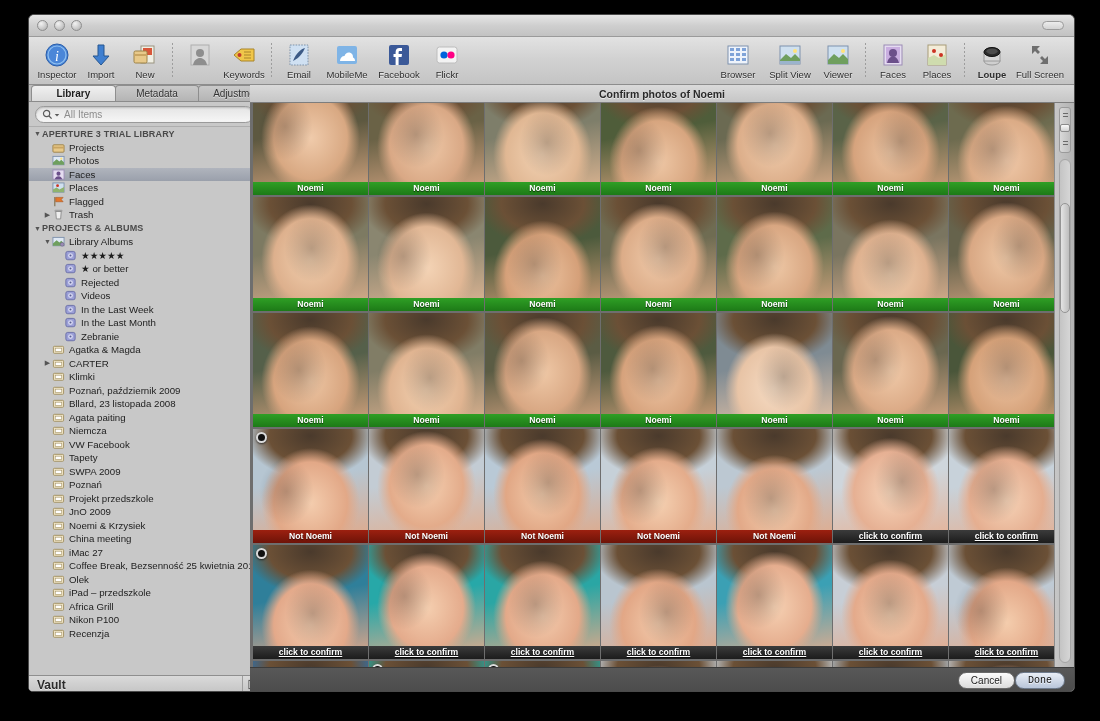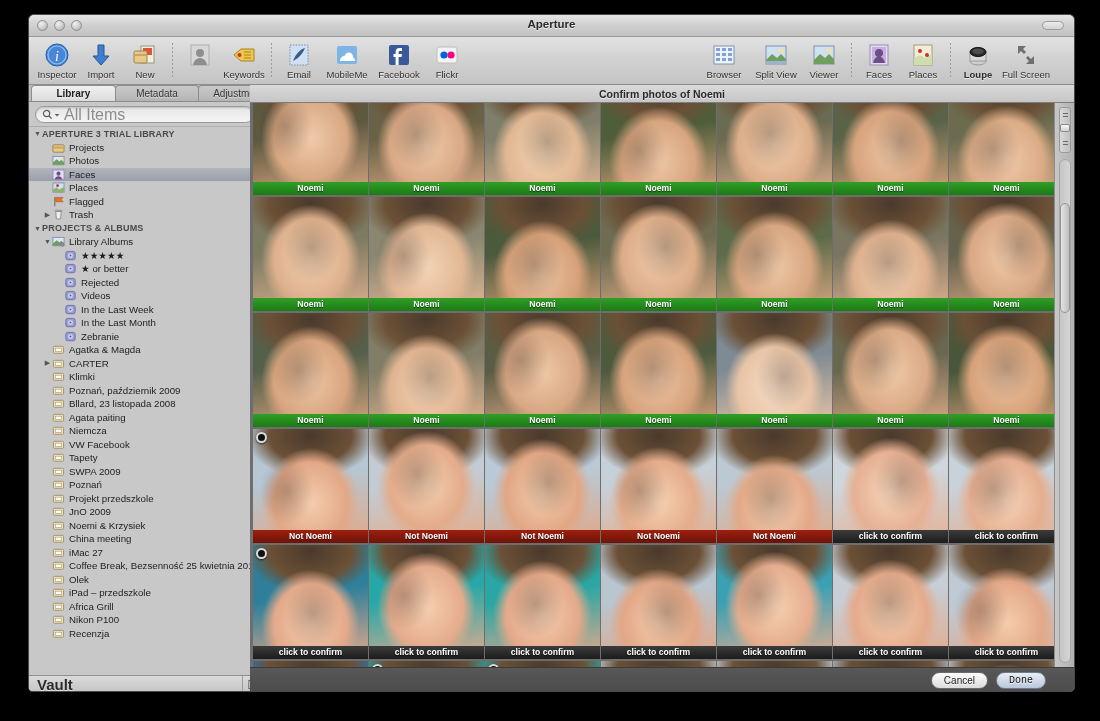--- a/index.html
+++ b/index.html
@@ -88,21 +88,21 @@
   }
 
   #searchrow { display:flex; align-items:center; gap:5px; padding:4px 6px 3px;
                background:#c8c8c8; }
   #searchfield {
     flex:1; height:17px; border-radius:9px;
     background:linear-gradient(180deg,#e4e4e4,#f6f6f6);
     border:1px solid #9a9a9a; display:flex; align-items:center; padding:0 6px;
     box-shadow:inset 0 1px 2px rgba(0,0,0,.18);
   }
-  #searchfield .ph { font-size:16px; color:#8d8d8d; margin-left:4px; }
+  #searchfield .ph { font-size:10px; color:#8d8d8d; margin-left:4px; }
   #gearbtn {
     width:19px; height:17px; border:1px solid #8f8f8f; border-radius:3px;
     background:linear-gradient(180deg,#f0f0f0,#d2d2d2);
     display:flex; align-items:center; justify-content:center;
   }
 
   #tree { flex:1; overflow:hidden; position:relative;
           background:#c8c8c8; border-top:1px solid #aeaeae; }
   .trow { height:13.5px; display:flex; align-items:center; font-size:9.7px;
           color:#1d1d1d; padding-left:4px; position:relative; cursor:default;
@@ -118,21 +118,21 @@
   #sb-track { position:absolute; right:2px; top:0; width:9px; bottom:0;
               background:#c0c0c0; border-left:1px solid #b2b2b2; }
   #sb-thumb { position:absolute; right:3px; top:248px; width:7px; height:78px;
               background:linear-gradient(90deg,#d8d8d8,#b4b4b4);
               border:1px solid #9d9d9d; border-radius:4px; }
 
   #vault {
     height:18px; border-top:1px solid #8f8f8f; display:flex; align-items:center;
     background:linear-gradient(180deg,#dadada,#c4c4c4);
   }
-  #vault .vlabel { flex:1; font-size:15px; font-weight:bold; color:#2b2b2b;
+  #vault .vlabel { flex:1; font-size:12px; font-weight:bold; color:#2b2b2b;
                    padding-left:8px; text-shadow:0 1px 0 rgba(255,255,255,.6);}
   .vbtn { width:21px; height:18px; border-left:1px solid #9d9d9d;
           display:flex; align-items:center; justify-content:center; }
 
   
   #main { position:absolute; left:221px; top:0; right:0; height:608px;
           background:#6e6e6e; display:flex; flex-direction:column; }
   #faces-header {
     height:18px; background:linear-gradient(180deg,#dadada,#c6c6c6);
     border-bottom:1px solid #7d7d7d; text-align:center;
@@ -147,21 +147,21 @@
   .cell { position:relative; width:115px; height:114px; margin-bottom:2px;
           overflow:hidden; background:#555; cursor:default; }
   .cell .img { position:absolute; inset:0; }
   .badge {
     position:absolute; left:0; right:0; bottom:0; height:13px;
     font-size:8.6px; font-weight:bold; color:#fff; text-align:center;
     line-height:13px; text-shadow:0 1px 1px rgba(0,0,0,.65);
   }
   .badge.green { background:linear-gradient(180deg,#2f9f25,#1d7a17); }
   .badge.red   { background:linear-gradient(180deg,#9c2010,#6e1308); }
-  .badge.dark  { background:linear-gradient(180deg,#3b3b3b,#1c1c1c); }
+  .badge.dark  { background:linear-gradient(180deg,#3b3b3b,#1c1c1c);text-decoration:underline; }
   .corner {
     position:absolute; left:3px; top:3px; width:11px; height:11px;
     border-radius:50%; background:#111;
     border:2px solid rgba(255,255,255,.85);
     box-shadow:0 1px 2px rgba(0,0,0,.6);
   }
 
   
   #rail { position:absolute; right:0; top:0; bottom:0; width:20px;
           background:linear-gradient(90deg,#c7c7c7,#b2b2b2);
@@ -177,21 +177,21 @@
                background:linear-gradient(90deg,#c4c4c4,#d6d6d6);
                border:1px solid #a5a5a5; border-radius:6px; }
   #vsb-thumb { position:absolute; left:5px; top:100px; width:10px; height:110px;
                background:linear-gradient(90deg,#e4e4e4,#bdbdbd);
                border:1px solid #949494; border-radius:5px; }
 
   
   #actionbar {
     height:26px; background:linear-gradient(180deg,#585858,#4b4b4b);
     border-top:1px solid #3b3b3b; display:flex; align-items:center;
-    justify-content:flex-end; padding-right:28px; gap:8px;
+    justify-content:flex-end; padding-right:9px; 
   }
   .capsule {
     min-width:50px; height:17px; border-radius:9px; font-size:10px;
     display:flex; align-items:center; justify-content:center; padding:0 12px;
     border:1px solid #6a6a6a; color:#1c1c1c;
     background:linear-gradient(180deg,#fcfcfc,#dcdcdc);
     text-shadow:0 1px 0 rgba(255,255,255,.7);
   }
   .capsule.default {
     color:#111;
@@ -204,21 +204,20 @@
 <body>
 
 <div id="window">
 
   <div id="titlebar">
     <div class="traffic">
       <span class="tl"></span>
       <span class="tl"></span>
       <span class="tl"></span>
     </div>
-    <div id="title">Aperture</div>
     <div id="resize-grip"></div>
   </div>
 
   <div id="toolbar">
 
     <div class="tgroup" style="left:6px">
       <div class="titem">
         <svg class="ticon" viewBox="0 0 26 26">
           <circle cx="13" cy="13" r="11" fill="#4a86d8" stroke="#2a5da8"></circle>
           <circle cx="13" cy="13" r="9" fill="none" stroke="#8fc0f0" stroke-width="1.2"></circle>
@@ -283,21 +282,21 @@
       <div class="titem">
         <svg class="ticon" viewBox="0 0 26 26">
           <rect x="3" y="5" width="20" height="16" rx="2.5" fill="#f3f3f3" stroke="#bdbdbd"></rect>
           <circle cx="10" cy="13" r="3.6" fill="#0063dc"></circle>
           <circle cx="17" cy="13" r="3.6" fill="#ff0084"></circle>
         </svg>
         <span class="tlabel">Flickr</span>
       </div>
     </div>
 
-    <div class="tgroup" style="right:22px">
+    <div class="tgroup" style="right:8px">
       <div class="titem wide">
         <svg class="ticon" viewBox="0 0 26 26">
           <rect x="3" y="4" width="20" height="18" fill="#eef3fb" stroke="#7f92ad"></rect>
           <g fill="#7fa3d8">
             <rect x="5" y="6" width="4" height="3"></rect>
               <rect x="11" y="6" width="4" height="3"></rect>
               <rect x="17" y="6" width="4" height="3"></rect>
             <rect x="5" y="11" width="4" height="3"></rect>
               <rect x="11" y="11" width="4" height="3"></rect>
               <rect x="17" y="11" width="4" height="3"></rect>

